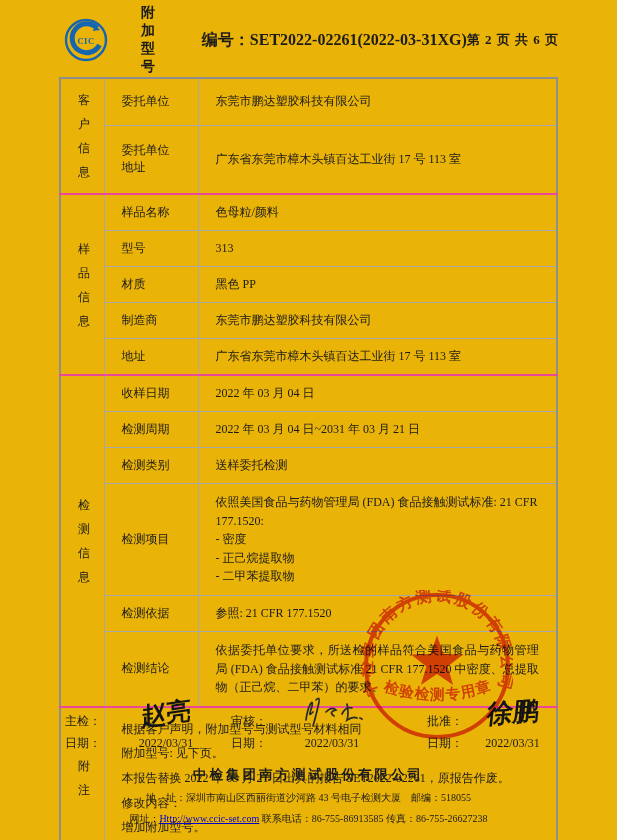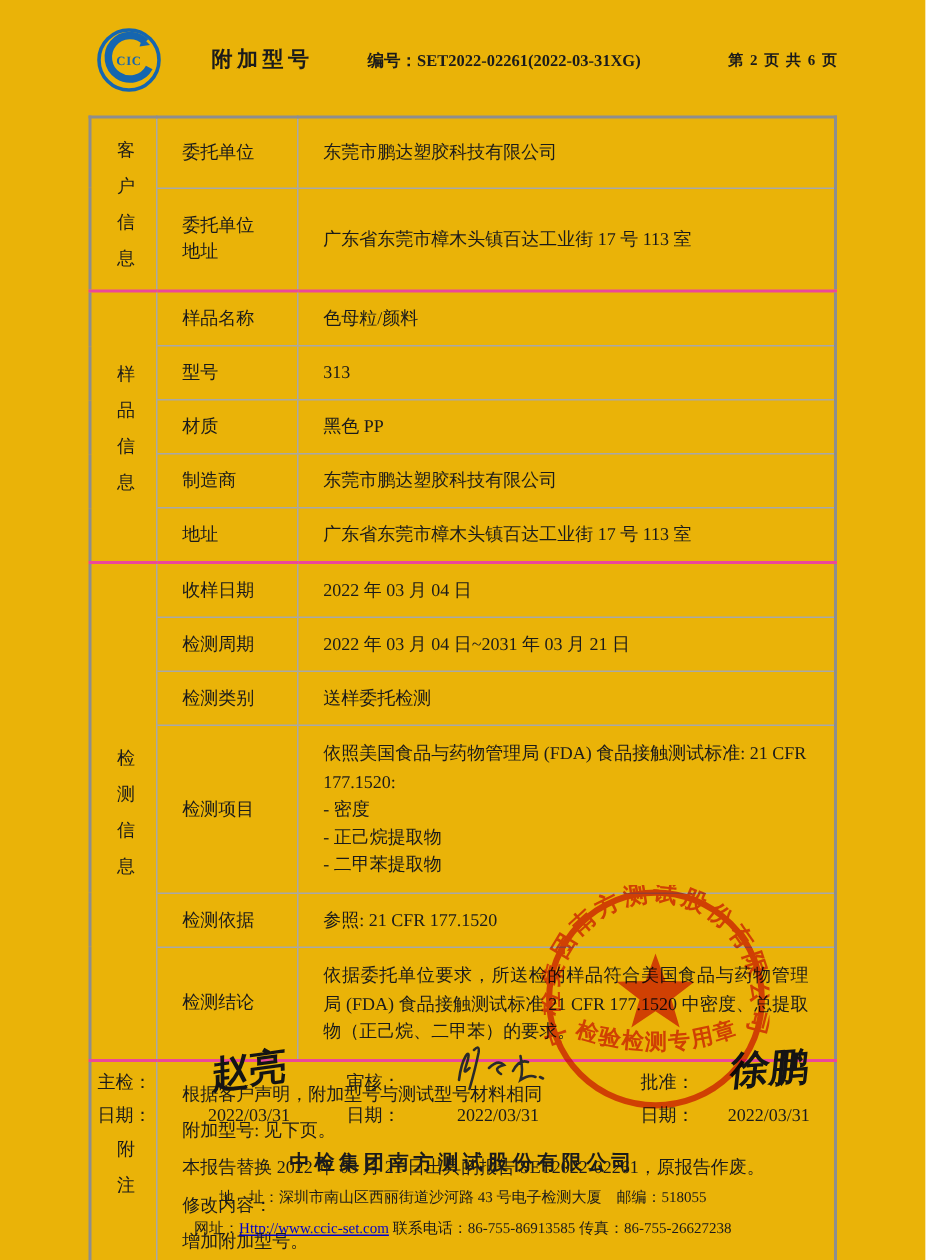--- a/index.html
+++ b/index.html
@@ -4,22 +4,22 @@
 <style>
   html,body{margin:0;padding:0;background:#ffffff;}
   .page{
     position:relative;width:617px;height:840px;background:#eab308;overflow:hidden;
     font-family:"Liberation Serif","DejaVu Serif",serif;color:#1b1b1b;
   }
   
   .header{position:absolute;left:59px;top:14px;width:500px;height:52px;display:flex;align-items:center;}
   .logo{width:54px;height:48px;flex:0 0 auto;}
   .header-title{font-size:14px;font-weight:bold;letter-spacing:3px;margin-left:28px;}
-  .report-no{font-size:11px;font-weight:bold;margin-left:36px;white-space:nowrap;}
-  .page-info{font-size:10px;font-weight:bold;margin-left:auto;letter-spacing:1px;white-space:nowrap;}
+  .report-no{font-size:16px;font-weight:bold;margin-left:36px;white-space:nowrap;}
+  .page-info{font-size:13px;font-weight:bold;margin-left:auto;letter-spacing:1px;white-space:nowrap;}
   
   table.report{
     position:absolute;left:59px;top:77px;width:499px;border-collapse:collapse;
     font-size:12px;table-layout:fixed;
   }
   table.report{border:2px solid #8e8e8e;}
   table.report td{border:1px solid #a8a8a8;padding:9px 17px;vertical-align:middle;word-break:break-word;}
   tr.section-top td{border-top:2px solid #ec4899;}
   td.group-cell{text-align:center;padding:8px 4px;white-space:pre-line;line-height:2;}
   td.tight{padding:5px 10px;}

